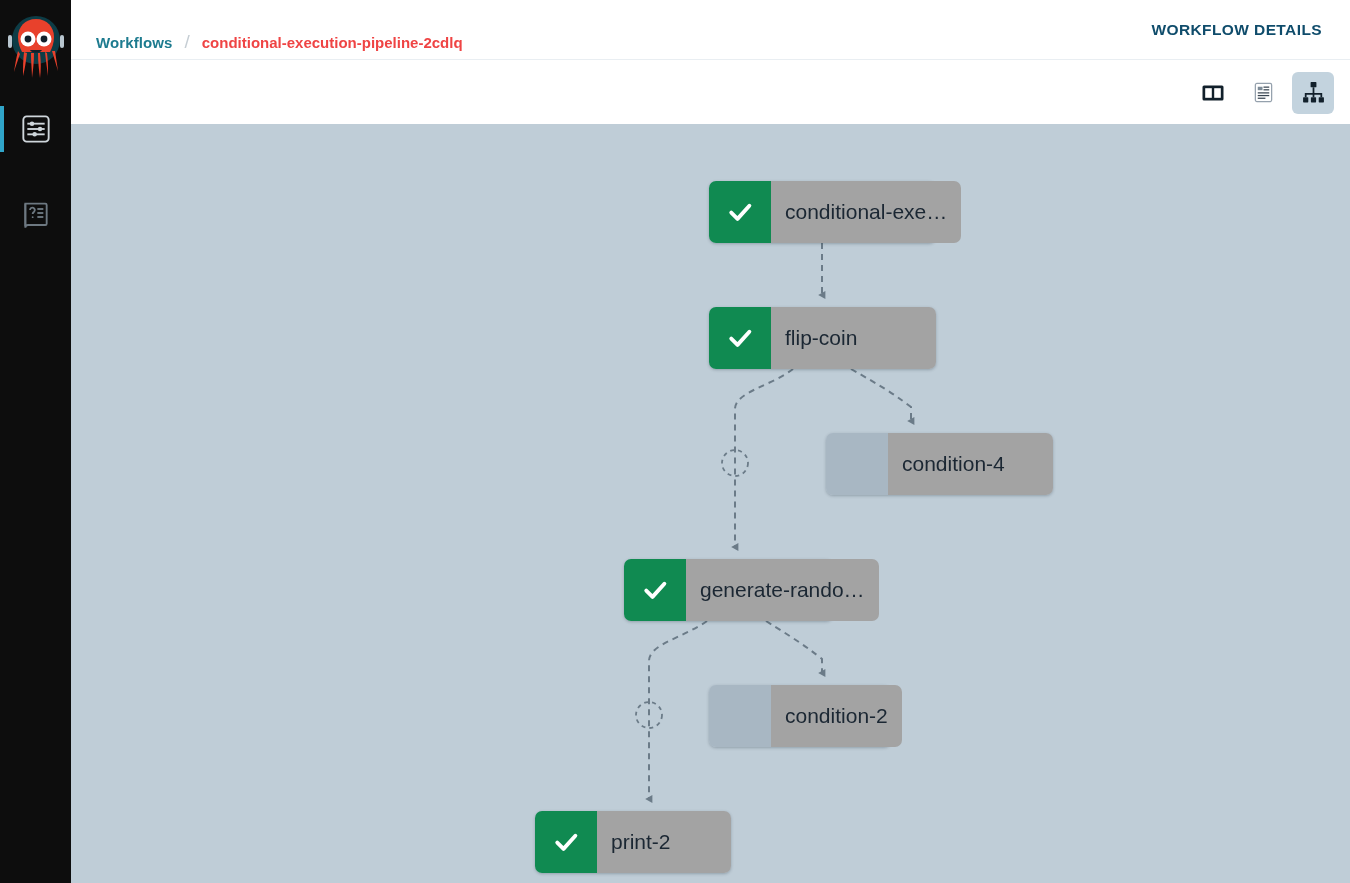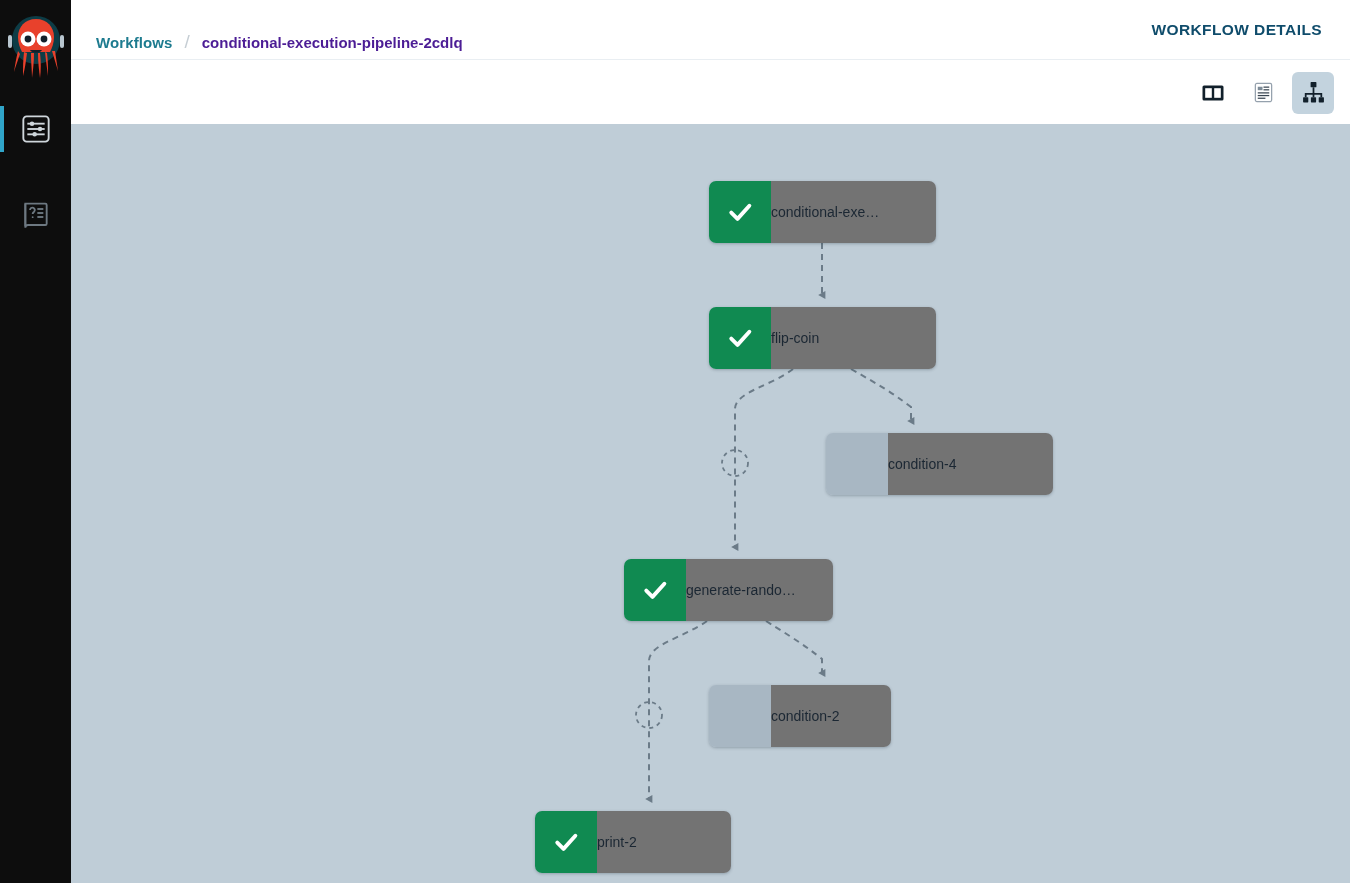--- a/index.html
+++ b/index.html
@@ -46,21 +46,21 @@
   #breadcrumb {
     display: flex; align-items: center; gap: 12px;
     margin-left: 25px;
     font-size: 15px;
     margin-top: 25px;
   }
   #crumb-link {
     color: #1d7b8f; font-weight: 600; cursor: pointer; letter-spacing: .1px;
   }
   #crumb-sep { color: #c6ced4; font-size: 19px; font-weight: 300; }
-  #crumb-current { color: #4c1d95; font-weight: bold; font-size: 15px; text-align: right; }
+  #crumb-current { color: #ef4444; font-weight: bold; font-size: 15px; text-align: right; }
   #details-label {
     margin-left: auto; margin-right: 28px;
     color: #0f4c6b; font-weight: bold; font-size: 15.5px;
     letter-spacing: .4px; cursor: pointer;
   }
 
   
   #toolbar {
     position: absolute; left: 71px; top: 61px;
     width: 1279px; height: 63px;
@@ -94,26 +94,26 @@
     cursor: pointer;
   }
   .node .badge {
     width: 62px; height: 62px; flex: 0 0 62px;
     border-radius: 7px 0 0 7px;
     display: flex; align-items: center; justify-content: center;
   }
   .node .badge.ok { background: #108a51; }
   .node .badge.skipped { background: #a8b7c3; }
   .node .label {
-    background: #737373;
+    background: #a3a3a3;
     border-radius: 0 7px 7px 0;
     display: flex; align-items: center;
-    padding: 0 0;
+    padding: 0 14px;
     color: #1b2733;
-    font-size: 14px;
+    font-size: 21px;
     white-space: nowrap;
     flex: 1 1 auto;
   }
   .check { width: 30px; height: 30px; display: block; }
 </style>
 </head>
 <body>
 
 <div id="app">
 
@@ -258,21 +258,21 @@
 
     <div class="node" style="left:553px; top:435px; width:209px;">
       <div class="badge ok">
         <svg class="check" viewBox="0 0 24 24" fill="none" stroke="#ffffff" stroke-width="3.1" stroke-linecap="round" stroke-linejoin="round">
           <path d="M5 12.5 L10 17.5 L19.5 7"></path>
         </svg>
       </div>
       <div class="label">generate-rando…</div>
     </div>
 
-    <div class="node" style="left:638px; top:561px; width:182px;justify-content:flex-end;">
+    <div class="node" style="left:638px; top:561px; width:182px;">
       <div class="badge skipped"></div>
       <div class="label">condition-2</div>
     </div>
 
     <div class="node" style="left:464px; top:687px; width:196px;">
       <div class="badge ok">
         <svg class="check" viewBox="0 0 24 24" fill="none" stroke="#ffffff" stroke-width="3.1" stroke-linecap="round" stroke-linejoin="round">
           <path d="M5 12.5 L10 17.5 L19.5 7"></path>
         </svg>
       </div>

